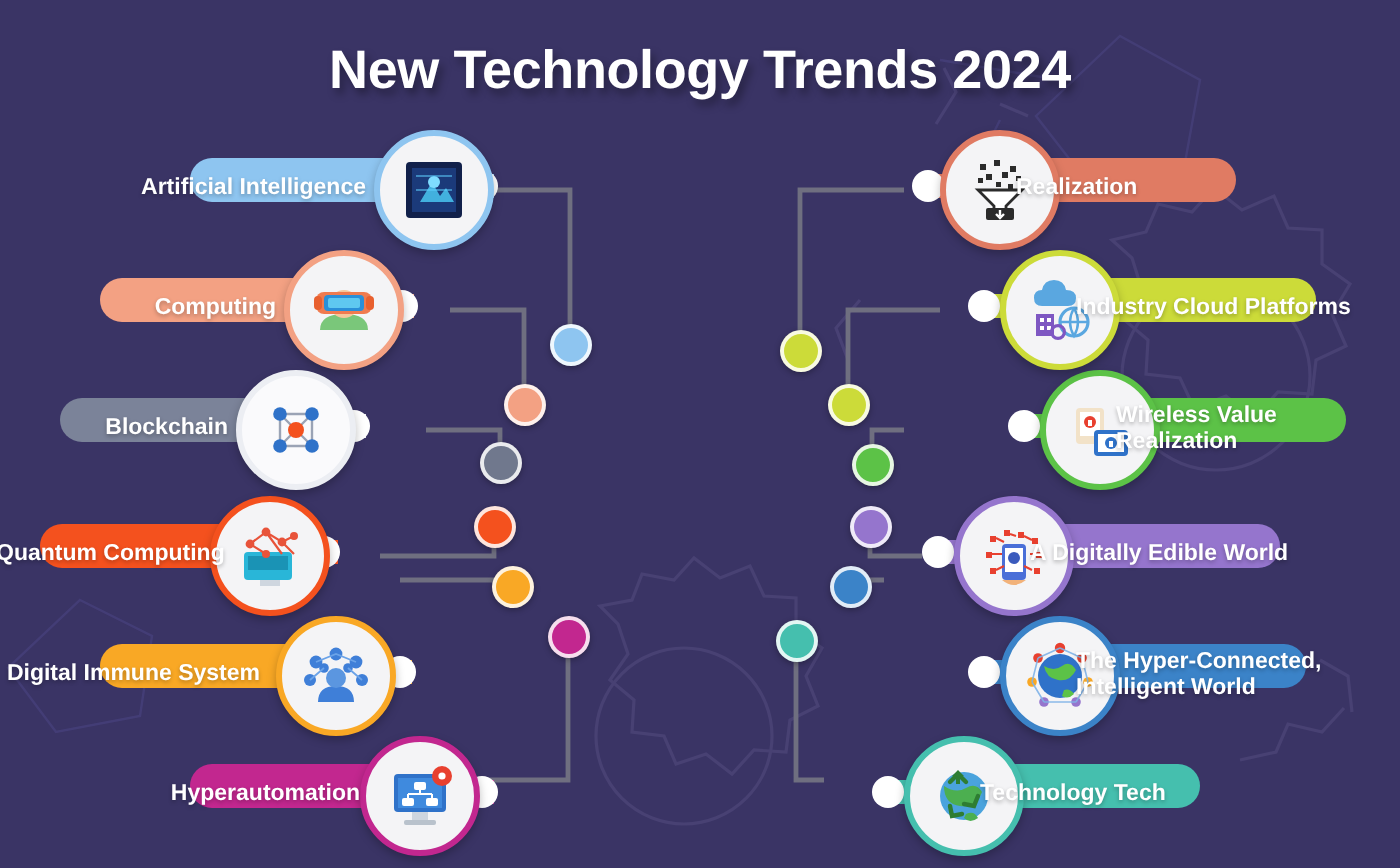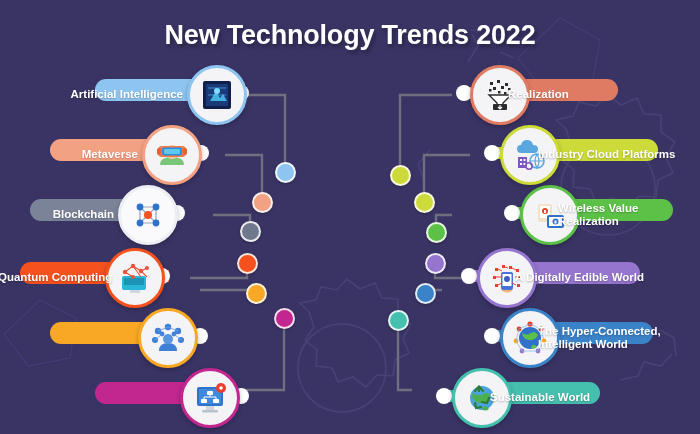--- a/index.html
+++ b/index.html
@@ -102,21 +102,21 @@
 
       <path d="M452 95 L400 95 L400 172"></path>
       <path d="M470 155 L424 155 L424 199"></path>
       <path d="M452 215 L436 215 L436 229"></path>
       <path d="M461 278 L435 278 L435 267"></path>
       <path d="M442 290 L425 290 L425 297"></path>
       <path d="M412 390 L398 390 L398 324"></path>
     </g>
   </svg>
 
-  <div class="title">New Technology Trends 2022</div>
+  <div class="title">New Technology Trends 2024</div>
 
   <div class="item" style="left:95px;top:65px;width:160px;">
     <div class="bar" style="left:0px;width:130px;background:#8ec5f0;"></div>
     <div class="knob-stem" style="left:112px;width:40px;background:#8ec5f0;"></div>
     <div class="knob" style="left:138px;"></div>
     <div class="iconwrap" style="left:92px;border-color:#8ec5f0;">
       <svg class="glyph" viewBox="0 0 40 40">
           <rect x="6" y="6" width="28" height="28" rx="2" fill="#11204a"></rect>
           <rect x="9" y="9" width="22" height="22" fill="#1b3a7a"></rect>
           <path d="M13 26 l6 -10 l4 7 l3 -4 l4 7z" fill="#49c5f0" opacity="0.85"></path>
@@ -137,21 +137,21 @@
       <svg class="glyph" viewBox="0 0 40 40">
           <path d="M8 30 q0 -8 12 -8 q12 0 12 8 z" fill="#7ac77a"></path>
           <circle cx="20" cy="17" r="7" fill="#f6c79a"></circle>
           <rect x="6" y="11" width="28" height="11" rx="4" fill="#f07b4f"></rect>
           <rect x="10" y="12.5" width="20" height="8" rx="2" fill="#2a8fd8"></rect>
           <rect x="12" y="14" width="16" height="5" rx="1" fill="#5fc8f0"></rect>
           <rect x="5" y="13" width="4" height="7" rx="2" fill="#e8602f"></rect>
           <rect x="31" y="13" width="4" height="7" rx="2" fill="#e8602f"></rect>
         </svg>
     </div>
-    <div class="label left" style="left:-40px;top:23px;width:128px;">Metaverse</div>
+    <div class="label left" style="left:-40px;top:23px;width:128px;">Computing</div>
   </div>
 
   <div class="item" style="left:20px;top:248px;width:190px;">
     <div class="bar" style="left:0px;width:120px;background:#f4511e;"></div>
     <div class="knob-stem" style="left:104px;width:45px;background:#f4511e;"></div>
     <div class="knob" style="left:134px;"></div>
     <div class="iconwrap" style="left:85px;border-color:#f4511e;">
       <svg class="glyph" viewBox="0 0 40 40">
           <rect x="7" y="18" width="24" height="14" rx="2" fill="#29b6d8"></rect>
           <rect x="9" y="20" width="20" height="7" fill="#1a93b5"></rect>
@@ -207,20 +207,21 @@
             <circle cx="7" cy="22" r="3"></circle>
             <circle cx="33" cy="22" r="3"></circle>
             <circle cx="14" cy="16" r="2.4"></circle>
             <circle cx="26" cy="16" r="2.4"></circle>
           </g>
           <g stroke="#6ba3e8" stroke-width="0.9" fill="none">
             <path d="M10 13 l10 -4 l10 4 M7 22 l7 -6 M33 22 l-7 -6"></path>
           </g>
         </svg>
     </div>
+    <div class="label left" style="left:-48px;top:23px;width:128px;">Digital Immune System</div>
   </div>
 
   <div class="item" style="left:95px;top:368px;width:180px;">
     <div class="bar" style="left:0px;width:120px;background:#c2278f;"></div>
     <div class="knob-stem" style="left:104px;width:48px;background:#c2278f;"></div>
     <div class="knob" style="left:138px;"></div>
     <div class="iconwrap" style="left:85px;border-color:#c2278f;">
       <svg class="glyph" viewBox="0 0 40 40">
           <rect x="7" y="9" width="26" height="19" rx="2" fill="#2f72c9"></rect>
           <rect x="9" y="11" width="22" height="15" fill="#3f8ade"></rect>
@@ -231,20 +232,21 @@
             <rect x="11" y="21" width="6" height="4" rx="1"></rect>
             <rect x="23" y="21" width="6" height="4" rx="1"></rect>
           </g>
           <g stroke="#ffffff" stroke-width="1" fill="none">
             <path d="M20 17 v2 M14 19 h12 M14 19 v2 M26 19 v2"></path>
           </g>
           <circle cx="31" cy="10" r="5" fill="#e8402f"></circle>
           <circle cx="31" cy="10" r="1.8" fill="#ffffff"></circle>
         </svg>
     </div>
+    <div class="label left" style="left:-25px;top:23px;width:110px;">Hyperautomation</div>
   </div>
 
   <div class="item" style="left:448px;top:65px;width:175px;">
     <div class="bar" style="left:45px;width:125px;background:#e07b63;"></div>
     <div class="knob-stem" style="left:14px;width:45px;background:#e07b63;"></div>
     <div class="knob" style="left:8px;"></div>
     <div class="iconwrap" style="left:22px;border-color:#e07b63;">
       <svg class="glyph" viewBox="0 0 40 40">
           <g fill="#2b2b2b">
             <rect x="10" y="7" width="3" height="3"></rect>
@@ -374,21 +376,21 @@
           <path d="M10 15 q6 4 11 1 q5 -3 8 2 q-3 8 -11 7 q-8 -1 -8 -10z" fill="#4caf50"></path>
           <path d="M21 29 q4 -2 6 2 q-4 3 -7 0z" fill="#4caf50"></path>
           <g stroke="#2e7d32" stroke-width="2.2" fill="none" stroke-linecap="round">
             <path d="M13 13 l4 -4 l4 4"></path>
             <path d="M27 20 l-2 5 l-5 -1"></path>
             <path d="M13 25 l1 5 l5 -1"></path>
           </g>
           <path d="M14 10 l3 -3 l3 3 l-2 0 l0 4 l-2 0 l0 -4z" fill="#2e7d32"></path>
         </svg>
     </div>
-    <div class="label right" style="left:60px;top:23px;width:150px;">Sustainable World</div>
+    <div class="label right" style="left:60px;top:23px;width:150px;">Technology Tech</div>
   </div>
 
   <div class="dot" style="left:275px;top:162px;background:#8ec5f0;"></div>
   <div class="dot" style="left:252px;top:192px;background:#f3a183;"></div>
   <div class="dot" style="left:240px;top:221px;background:#70788d;"></div>
   <div class="dot" style="left:237px;top:253px;background:#f4511e;"></div>
   <div class="dot" style="left:246px;top:283px;background:#f9a825;"></div>
   <div class="dot" style="left:274px;top:308px;background:#c2278f;"></div>
 
   <div class="dot" style="left:390px;top:165px;background:#ccdb39;"></div>

